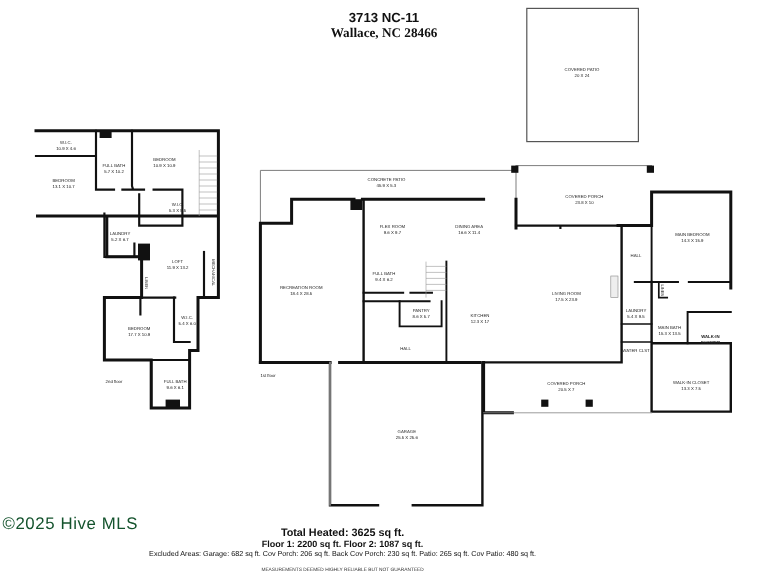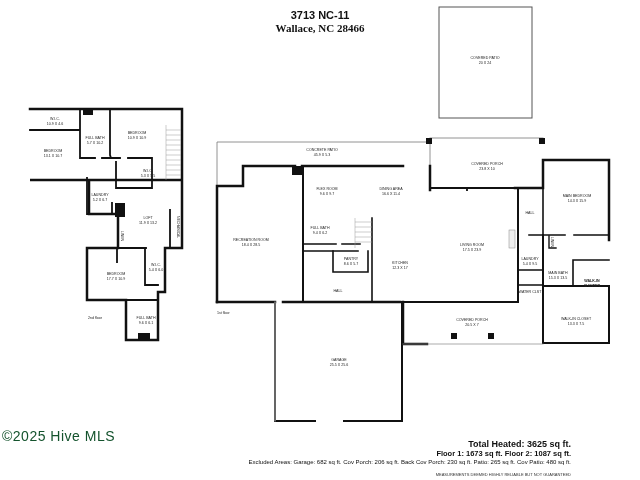--- a/index.html
+++ b/index.html
@@ -3,21 +3,21 @@
 <meta charset="utf-8">
 <style>
   html, body { margin:0; padding:0; }
   body { width:640px; height:480px; background:#ffffff; position:relative; overflow:hidden; font-family:"Liberation Sans", sans-serif; color:#111; }
   .title { position:absolute; left:0; width:640px; text-align:center; font-weight:bold; font-size:11px; line-height:13px; }
   .t1 { top:9px; } .t2 { top:22px;font-family:Liberation Serif, serif; }
   svg { position:absolute; left:0; top:0; }
   .lbl { position:absolute; font-size:3.6px; text-align:center; line-height:5px; color:#222; white-space:nowrap; transform:translateX(-50%); }
   .vlbl { position:absolute; font-size:3.4px; color:#222; white-space:nowrap; transform:rotate(90deg); transform-origin:left top; }
   .flr { position:absolute; font-size:3.6px; color:#222; }
-  .foot { position:absolute; left:0; width:571px; text-align:right; }
+  .foot { position:absolute; left:0; width:571px; text-align:center; }
   .f1 { top:439px; font-size:9px; font-weight:bold; }
   .f2 { top:449px; font-size:7.5px; font-weight:bold; }
   .f3 { top:459px; font-size:6px; }
   .f4 { top:472px; font-size:4px; color:#333; }
   .wm { position:absolute; left:2px; top:428px; font-size:14px; color:#14532d; letter-spacing:0.5px; }
 </style>
 </head>
 <body>
 
 <div class="title t1">3713 NC-11</div>
@@ -133,15 +133,15 @@
 <div class="lbl" style="left:592px;top:279px;font-weight:bold;"><span>WALK-IN</span><br><span>SHOWER</span></div>
 <div class="lbl" style="left:338px;top:289px;">HALL</div>
 <div class="lbl" style="left:530px;top:290px;">WATER CLST</div>
 <div class="lbl" style="left:472px;top:318px;"><span>COVERED PORCH</span><br><span>20.5 X 7</span></div>
 <div class="lbl" style="left:576px;top:317px;"><span>WALK-IN CLOSET</span><br><span>13.3 X 7.5</span></div>
 <div class="lbl" style="left:339px;top:358px;"><span>GARAGE</span><br><span>25.5 X 25.6</span></div>
 <div class="flr" style="left:217px;top:311px;">1st floor</div>
 
 <div class="wm">©2025 Hive MLS</div>
 <div class="foot f1">Total Heated: 3625 sq ft.</div>
-<div class="foot f2">Floor 1: 1673 sq ft. Floor 2: 1087 sq ft.</div>
+<div class="foot f2">Floor 1: 2200 sq ft. Floor 2: 1087 sq ft.</div>
 <div class="foot f3">Excluded Areas: Garage: 682 sq ft. Cov Porch: 206 sq ft. Back Cov Porch: 230 sq ft. Patio: 265 sq ft. Cov Patio: 480 sq ft.</div>
 <div class="foot f4">MEASUREMENTS DEEMED HIGHLY RELIABLE BUT NOT GUARANTEED</div>
 
 </body></html>

